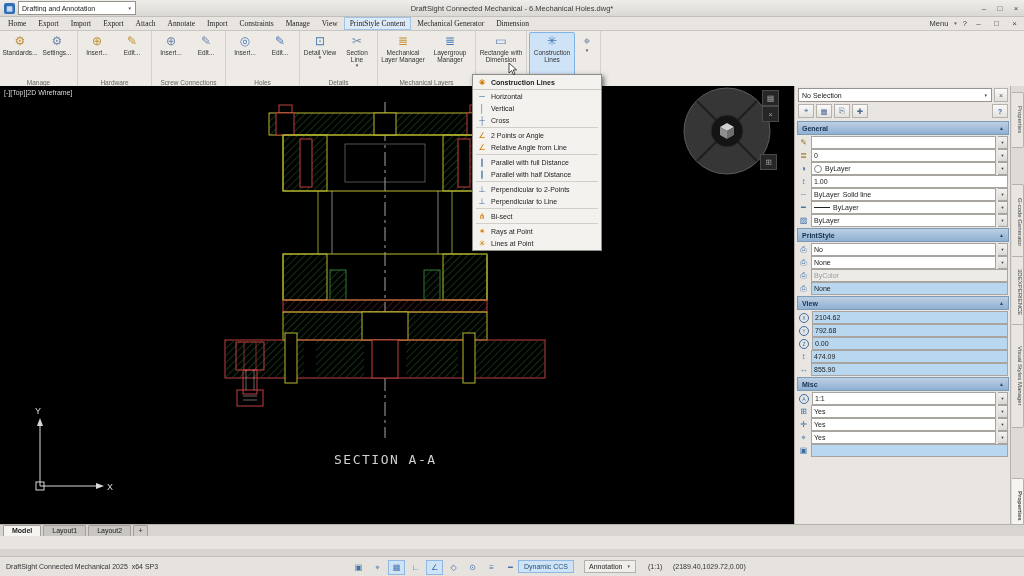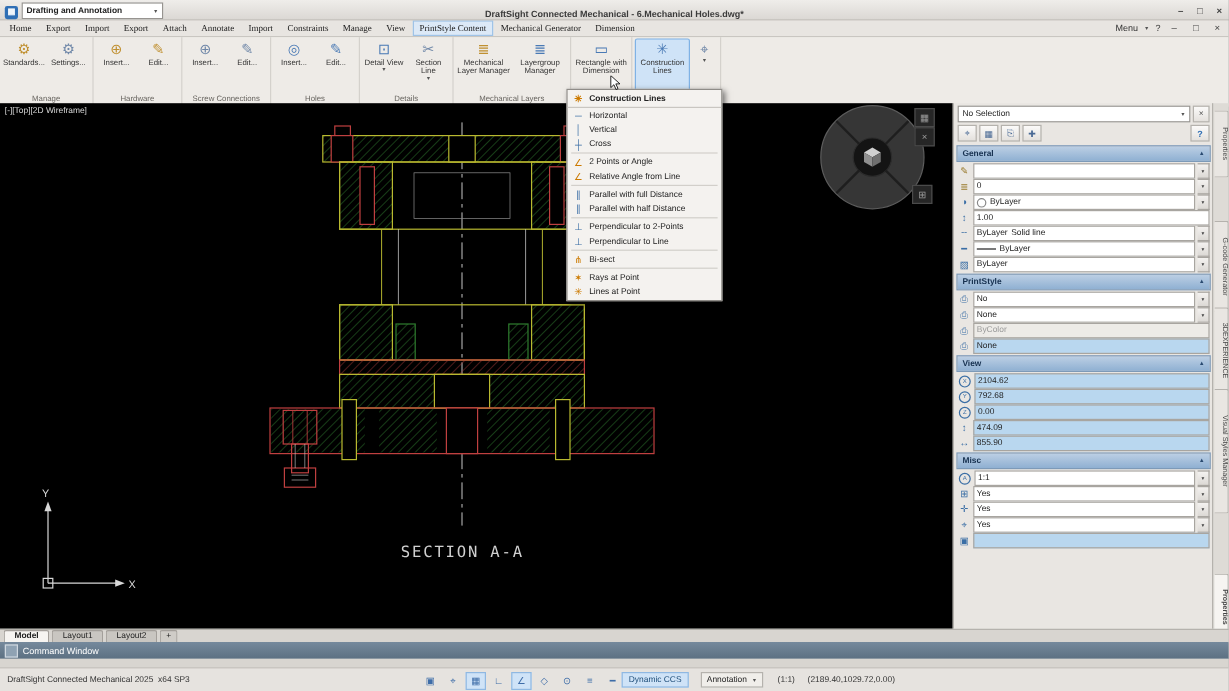--- a/index.html
+++ b/index.html
@@ -1,19 +1,19 @@
 <!DOCTYPE html>
 <html><head>
 <meta charset="utf-8">
 <style>
   html,body{margin:0;padding:0;background:#777;}
   .app{position:relative;width:1024px;height:576px;background:#e8e5e1;font-family:"Liberation Sans",sans-serif;overflow:hidden;color:#222;-webkit-font-smoothing:antialiased;}
 
   
-  .titlebar{height:16px;background:linear-gradient(#efedea,#dbd8d4);border-bottom:1px solid #c2bfba;display:flex;align-items:flex-end;position:relative;font-weight:bold;}
+  .titlebar{height:16px;background:linear-gradient(#efedea,#dbd8d4);border-bottom:1px solid #c2bfba;display:flex;align-items:center;position:relative;}
   .appicon{width:11px;height:11px;margin:0 3px 0 4px;background:#2f6fb5;color:#fff;font-size:7px;line-height:11px;text-align:center;border-radius:2px;}
   .wscombo{width:110px;height:12px;background:#fff;border:1px solid #979490;font-size:7px;display:flex;align-items:center;padding:0 3px;gap:2px;}
   .wscombo .txt{flex:1;overflow:hidden;white-space:nowrap;}
   .carrow{font-size:4.5px;color:#555;}
   .wintitle{position:absolute;left:0;right:0;text-align:center;font-size:7.5px;color:#3a3a3a;pointer-events:none;}
   .winbtns{margin-left:auto;display:flex;z-index:1;}
   .winbtn{width:16px;height:14px;display:flex;align-items:center;justify-content:center;font-size:8px;color:#444;}
 
   
   .menubar{height:13px;background:#e8e5e1;border-bottom:1px solid #c9c6c1;display:flex;align-items:center;font-size:7.5px;padding-left:2px;}
@@ -538,24 +538,20 @@
     <div class="vtab on" style="top:392px;height:48px;">Properties</div>
   </div>
 
   <div class="layouttabs">
     <div class="ltab active">Model</div>
     <div class="ltab">Layout1</div>
     <div class="ltab">Layout2</div>
     <div class="addtab">+</div>
   </div>
 
-  <div class="cmdbar">
-    <span class="cmdicon"></span>
-    <span>Command Window</span>
-  </div>
   <div class="gapstrip"></div>
 
   <div class="statusbar">
     <span class="sb-product">DraftSight Connected Mechanical 2025  x64 SP3</span>
     <div class="sb-icons">
       <div class="sbi">▣</div>
       <div class="sbi">⌖</div>
       <div class="sbi active">▦</div>
       <div class="sbi">∟</div>
       <div class="sbi active">∠</div>

